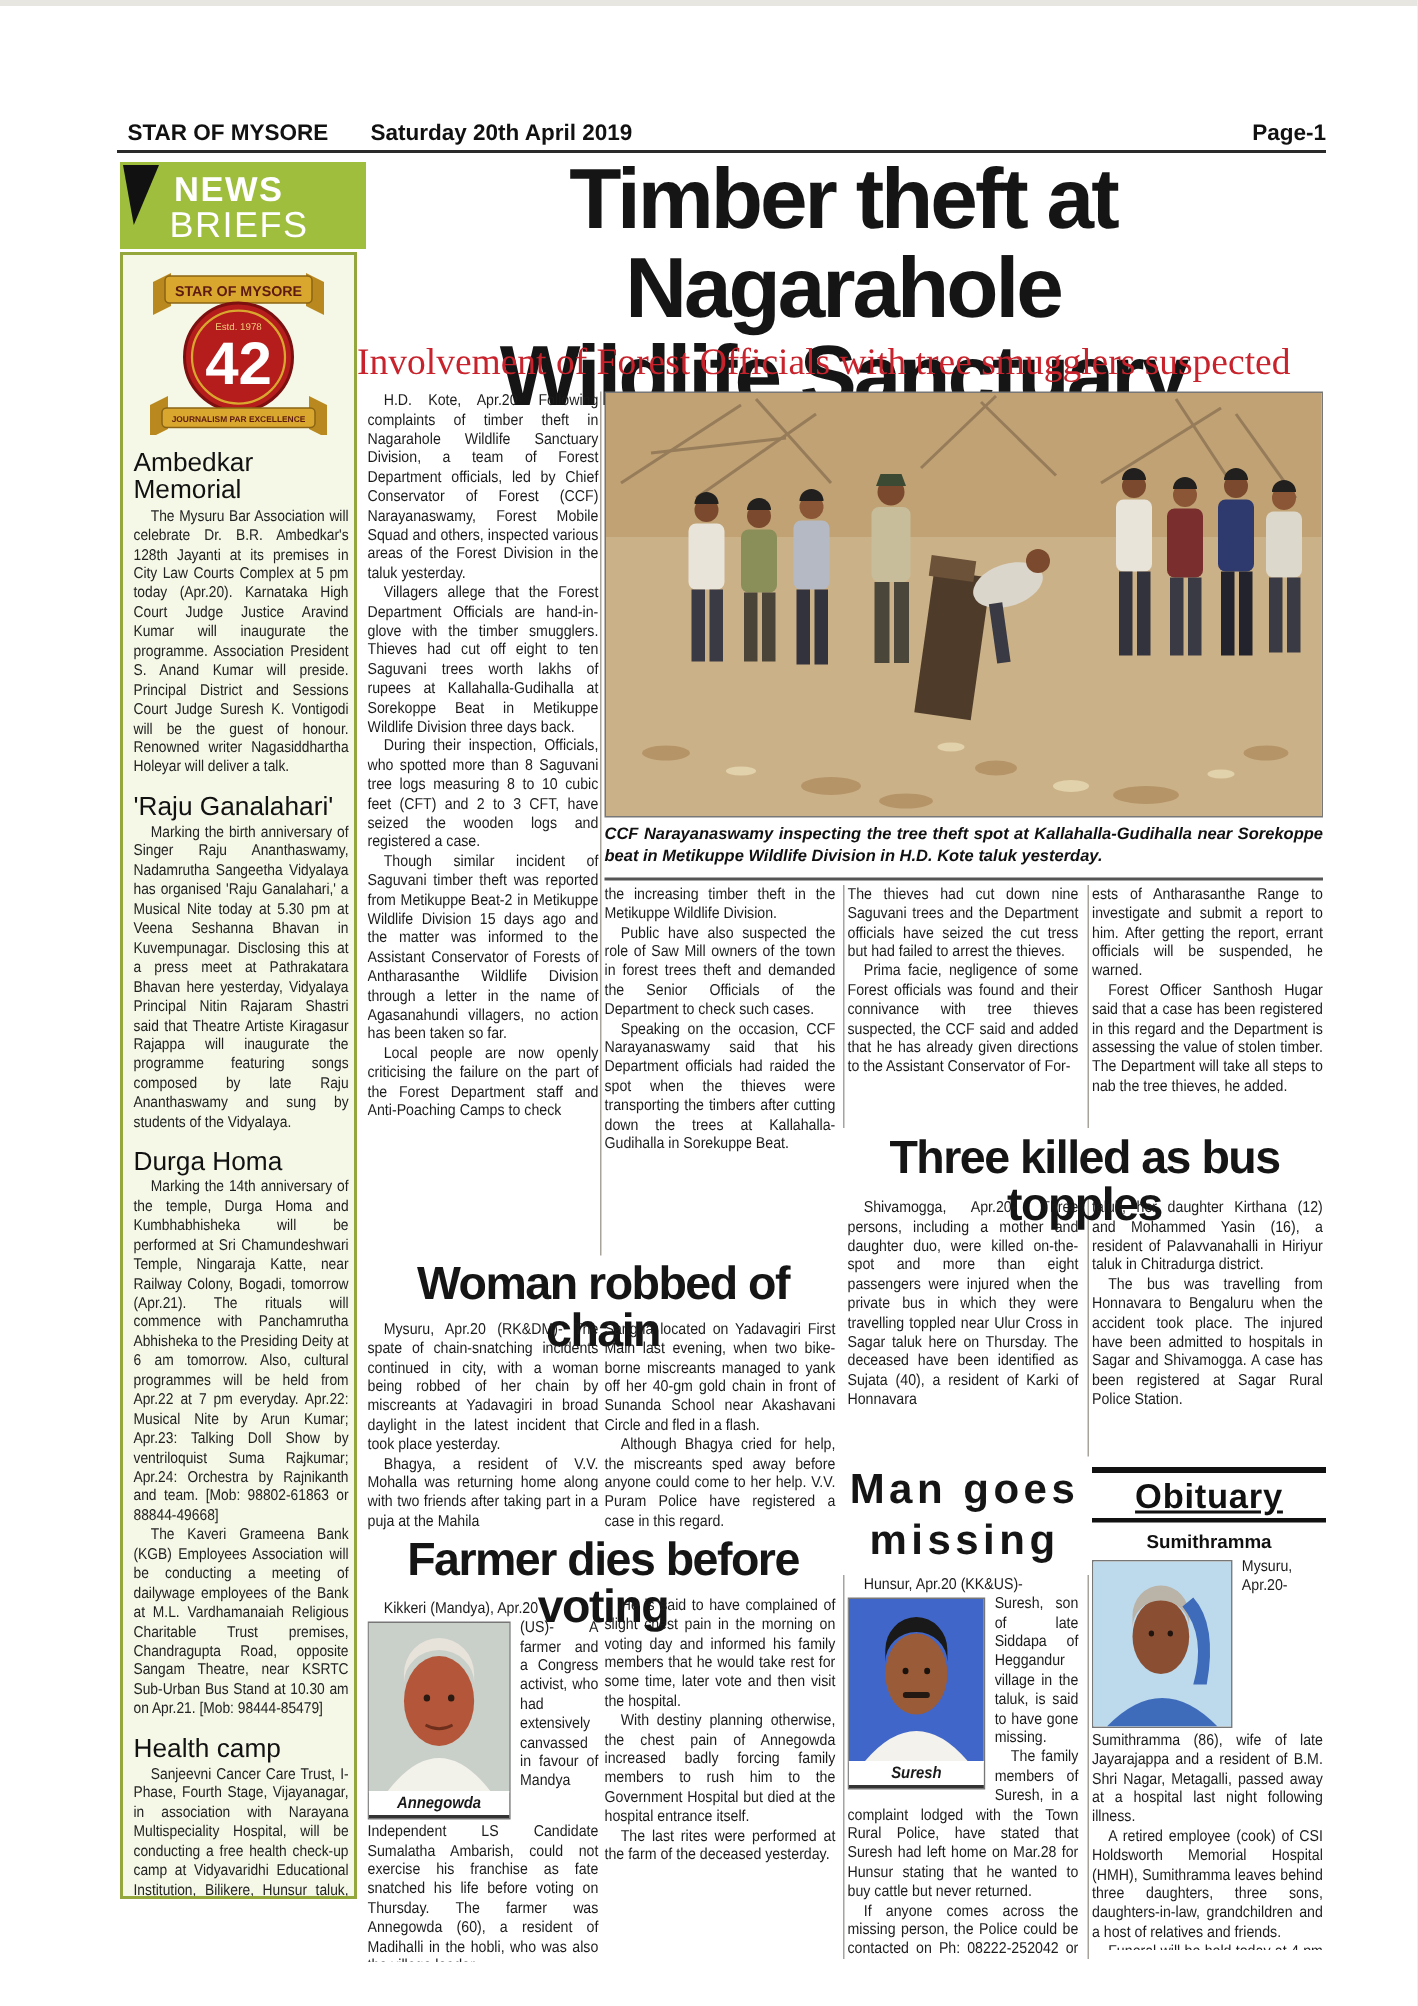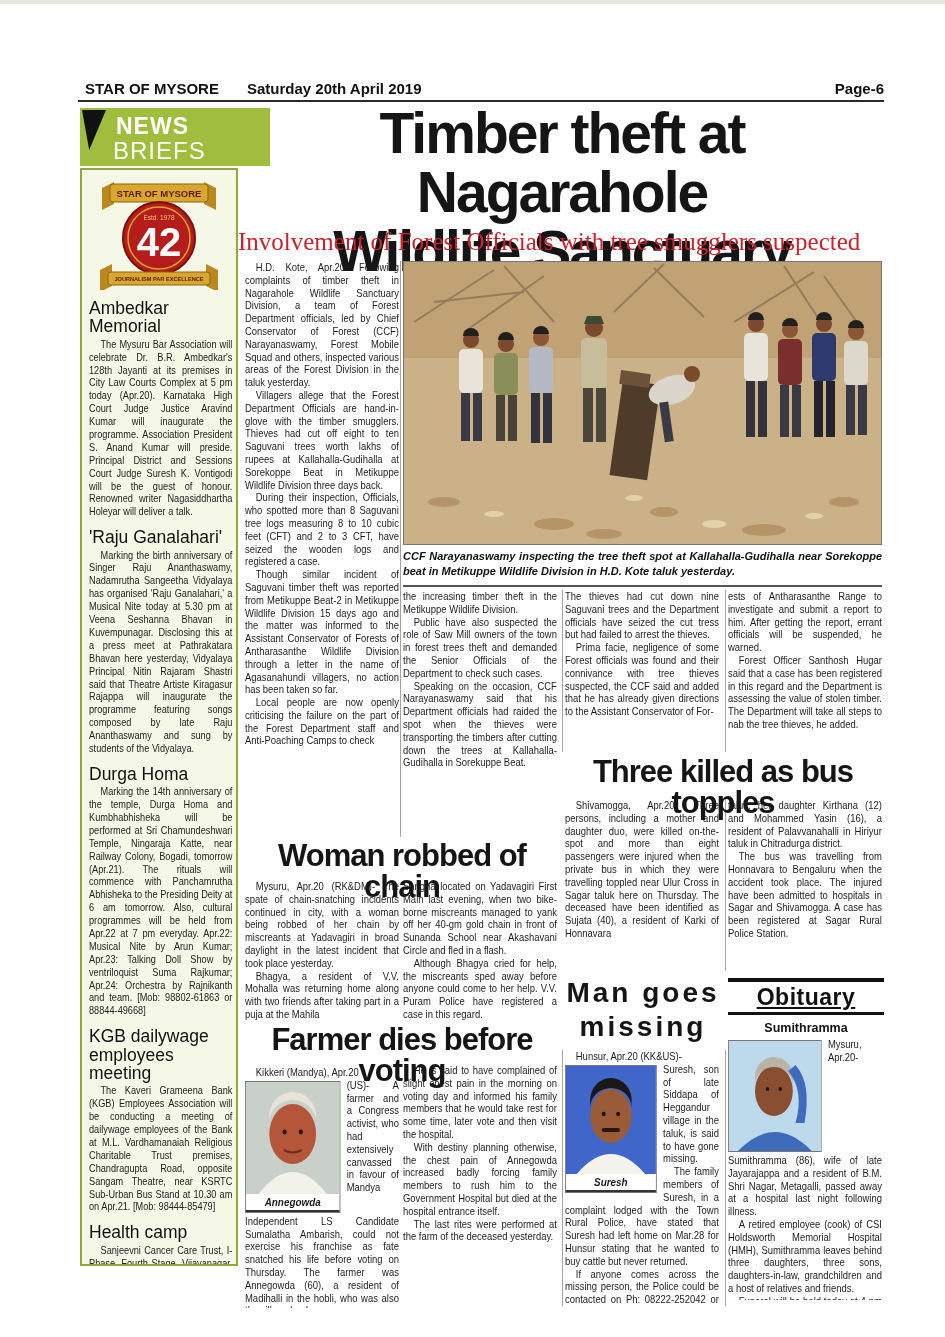--- a/index.html
+++ b/index.html
@@ -3,21 +3,21 @@
 <meta charset="utf-8">
 <style>
   html,body{margin:0;padding:0;background:#e8e6e0;}
   #page{position:relative;width:945px;height:1337px;background:#ffffff;margin:4px auto;
         font-family:"Liberation Sans",sans-serif;color:#1a1a1a;overflow:hidden;}
   .abs{position:absolute;}
   
   .mast{font-weight:bold;font-size:15px;color:#111;}
   .mastrule{height:2px;background:#2a2a2a;}
   
-  .band{background:#9fbe3e;width:190px;height:58px;position:relative;text-align:right;}
+  .band{background:#9fbe3e;width:164px;height:58px;position:relative;text-align:right;}
   .band .tri{position:absolute;left:2px;top:2px;width:24px;height:40px;background:#111;
              clip-path:polygon(0 0,100% 0,30% 100%);}
   .band .l1{position:absolute;left:36px;top:5px;font-size:23px;font-weight:bold;color:#fff;letter-spacing:1px;}
   .band .l2{position:absolute;left:33px;top:29px;font-size:24px;color:#fff;font-weight:normal;letter-spacing:1px;}
   .bbox{width:158px;height:1098px;background:#f6f8e7;border:2px solid #93a73d;box-sizing:border-box;
         padding:6px 7px;overflow:hidden;}
   .bhead{font-size:17.5px;font-weight:normal;color:#111;margin:9px 0 3px;line-height:1.05;}
   .bwrap{width:162px;transform:scaleX(0.885);transform-origin:0 0;}
   .bpara{font-size:10.4px;line-height:1.24;text-align:justify;text-indent:13px;margin:0;color:#222;}
   
@@ -41,21 +41,21 @@
   .obname{font-size:12.5px;font-weight:bold;text-align:center;color:#111;}
   svg{display:block;}
 </style>
 </head>
 <body>
 
 <div id="page">
 
   <div class="abs mast" style="left:85px;top:76px;">STAR OF MYSORE</div>
   <div class="abs mast" style="left:247px;top:76px;">Saturday 20th April 2019</div>
-  <div class="abs mast" style="right:61px;top:76px;">Page-6</div>
+  <div class="abs mast" style="right:61px;top:76px;">Page-1</div>
   <div class="abs mastrule" style="left:78px;top:96px;width:806px;"></div>
 
   <div class="abs" style="left:80px;top:104px;width:158px;">
     <div class="band">
       <div class="tri"></div>
       <div class="l1">NEWS</div>
       <div class="l2">BRIEFS</div>
     </div>
     <div class="bbox" style="margin-top:2px;">
 
@@ -82,21 +82,20 @@
       <div class="bhead">'Raju Ganalahari'</div>
       <div class="bwrap">
           <p class="bpara">Marking the birth anniversary of Singer Raju Ananthaswamy, Nadamrutha Sangeetha Vidyalaya has organised 'Raju Ganalahari,' a Musical Nite today at 5.30 pm at Veena Seshanna Bhavan in Kuvempunagar. Disclosing this at a press meet at Pathrakatara Bhavan here yesterday, Vidyalaya Principal Nitin Rajaram Shastri said that Theatre Artiste Kiragasur Rajappa will inaugurate the programme featuring songs composed by late Raju Ananthaswamy and sung by students of the Vidyalaya.</p>
         </div>
 
       <div class="bhead">Durga Homa</div>
       <div class="bwrap">
           <p class="bpara">Marking the 14th anniversary of the temple, Durga Homa and Kumbhabhisheka will be performed at Sri Chamundeshwari Temple, Ningaraja Katte, near Railway Colony, Bogadi, tomorrow (Apr.21). The rituals will commence with Panchamrutha Abhisheka to the Presiding Deity at 6 am tomorrow. Also, cultural programmes will be held from Apr.22 at 7 pm everyday. Apr.22: Musical Nite by Arun Kumar; Apr.23: Talking Doll Show by ventriloquist Suma Rajkumar; Apr.24: Orchestra by Rajnikanth and team. [Mob: 98802-61863 or 88844-49668]</p>
         </div>
 
-      <div class="bhead" style="width:130px;">KGB dailywage employees meeting</div>
       <div class="bwrap">
           <p class="bpara">The Kaveri Grameena Bank (KGB) Employees Association will be conducting a meeting of dailywage employees of the Bank at M.L. Vardhamanaiah Religious Charitable Trust premises, Chandragupta Road, opposite Sangam Theatre, near KSRTC Sub-Urban Bus Stand at 10.30 am on Apr.21. [Mob: 98444-85479]</p>
         </div>
 
       <div class="bhead">Health camp</div>
       <div class="bwrap">
           <p class="bpara">Sanjeevni Cancer Care Trust, I-Phase, Fourth Stage, Vijayanagar, in association with Narayana Multispeciality Hospital, will be conducting a free health check-up camp at Vidyavaridhi Educational Institution, Bilikere, Hunsur taluk, on Apr.25. Senior Journalist Amshi Prasannakumar will inaugurate the camp in the divine presence of Mysuru Ramakrishna Ashrama's Swami Maheshatmanandaji. For details, contact Mob: 81972-30626, according to a press release.</p>
         </div>
     </div>
   </div>

